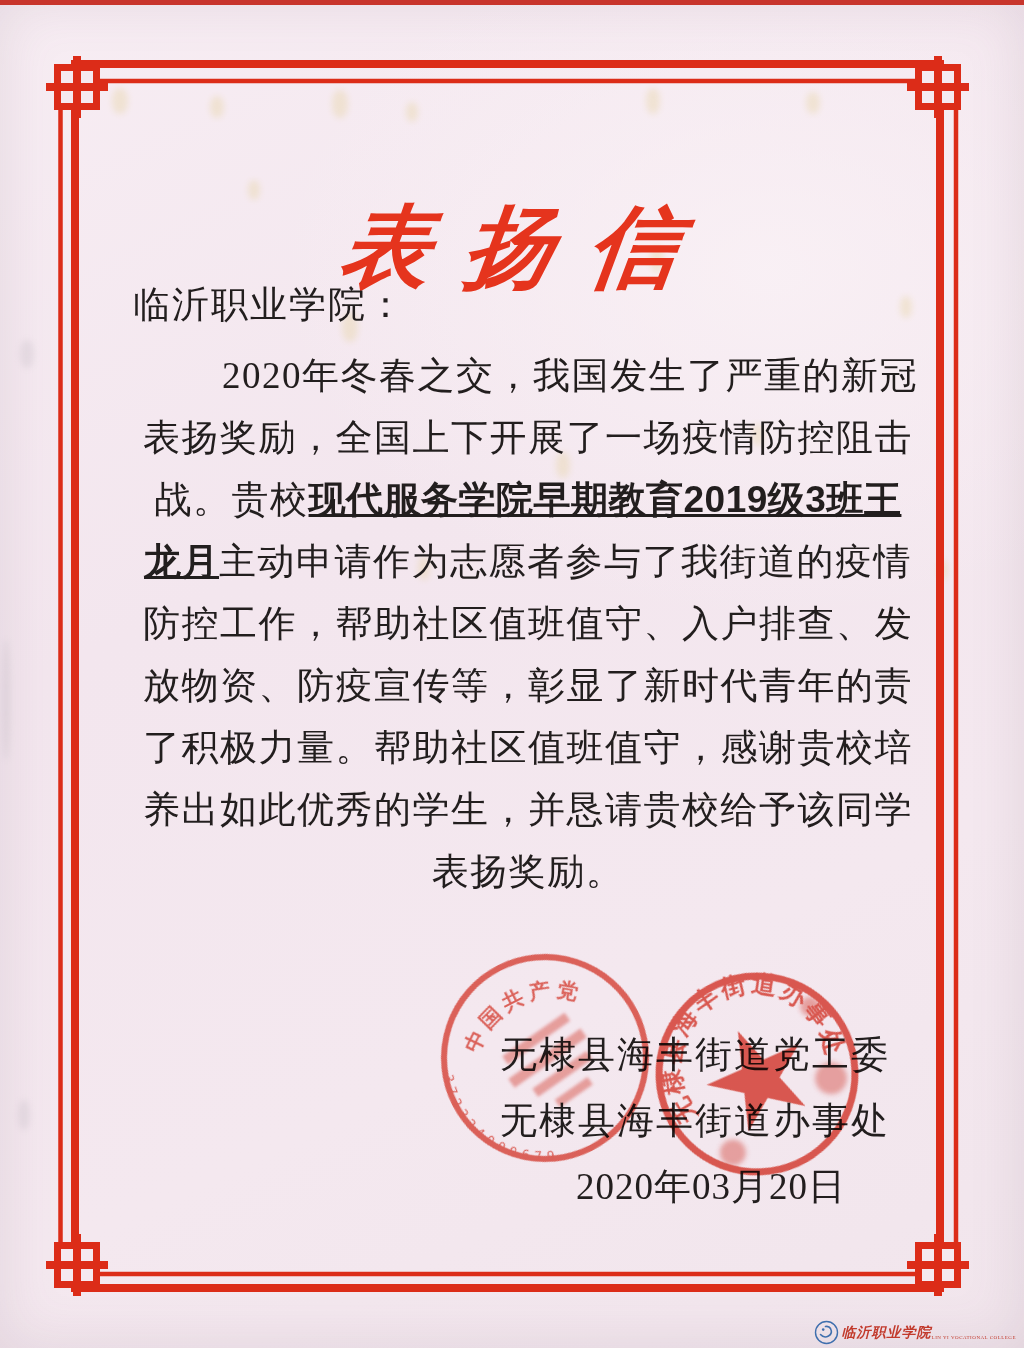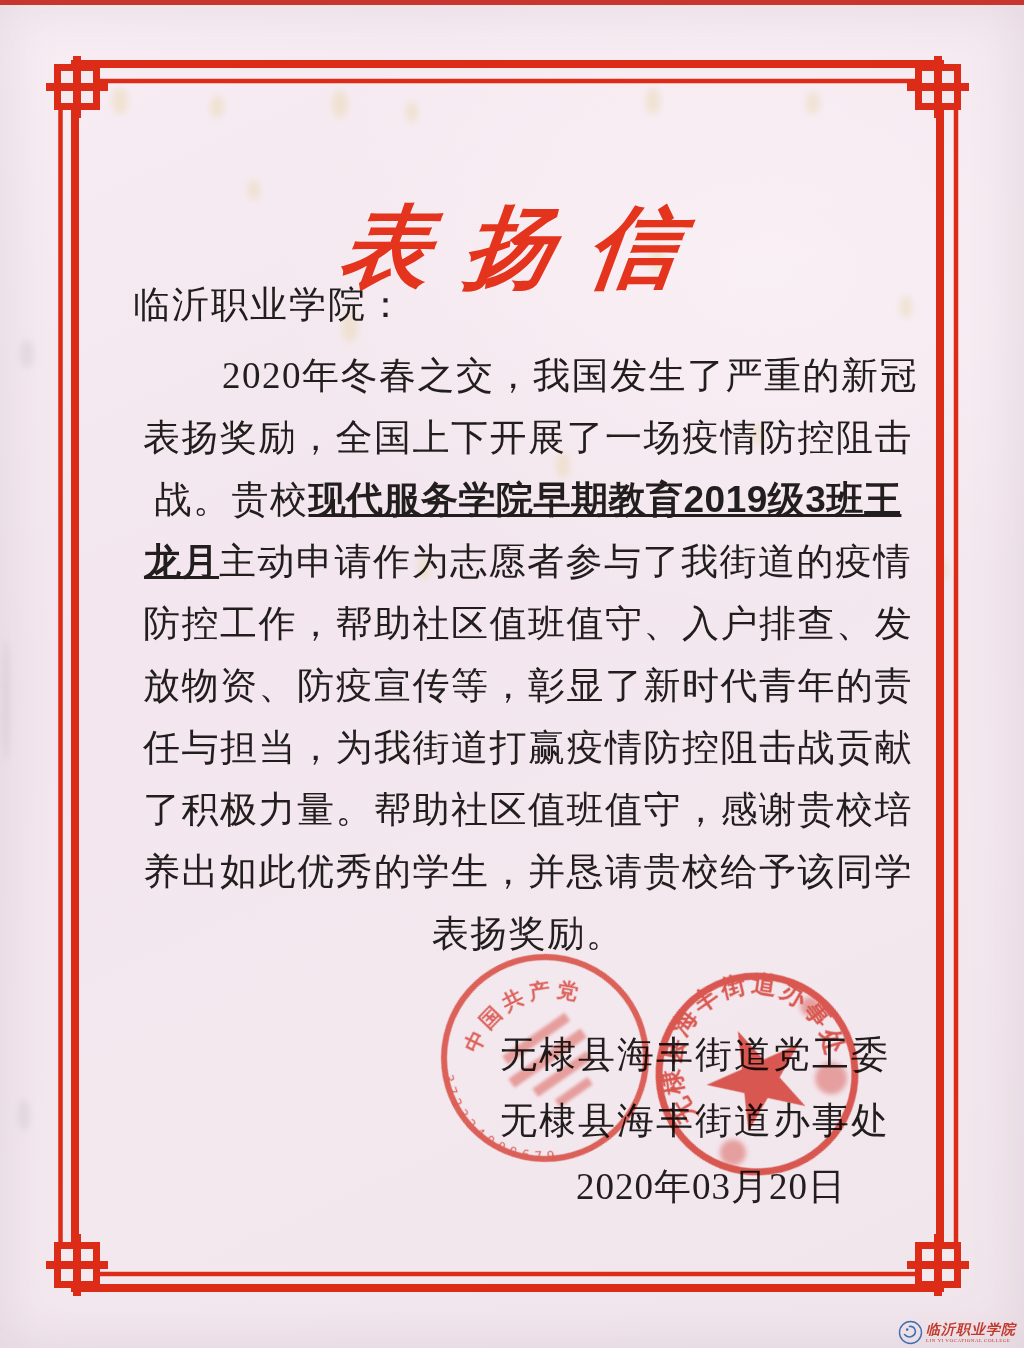--- a/index.html
+++ b/index.html
@@ -50,21 +50,21 @@
   .sig-date{height:66px;line-height:66px;padding-right:44px;letter-spacing:1px;}
 
   .stamp{position:absolute;mix-blend-mode:multiply;opacity:.9;}
   .stamp-left{left:433px;top:946px;width:224px;height:224px;}
   .stamp-right{left:651px;top:968px;width:212px;height:212px;}
 
   .logo{
     position:absolute;right:8px;bottom:3px;
     display:flex;align-items:center;gap:3px;
   }
-  .logo-text{display:flex;flex-direction:column;line-height:1;}
+  .logo-text{display:flex;flex-direction:row;line-height:1;align-items:flex-end;}
   .logo-cn{font-size:14px;font-weight:bold;font-style:italic;letter-spacing:1px;}
   .logo-en{font-size:5px;letter-spacing:.5px;margin-top:1px;white-space:nowrap;}
 </style>
 </head>
 <body>
 
 <div class="page">
 
   <div class="top-strip" style="background:#c8352c;"></div>
 
@@ -116,21 +116,20 @@
 
   <div class="greeting" style="color:#221e1e;">临沂职业学院：</div>
 
   <div class="bodytext" style="color:#221e1e;">
       <div class="bline indent"><span>2020年冬春之交，我国发生了严重的新冠</span></div>
       <div class="bline"><span>表扬奖励，全国上下开展了一场疫情防控阻击</span></div>
       <div class="bline"><span>战。贵校</span><span class="bold">现代服务学院早期教育2019级3班王</span></div>
       <div class="bline"><span class="bold">龙月</span><span>主动申请作为志愿者参与了我街道的疫情</span></div>
       <div class="bline"><span>防控工作，帮助社区值班值守、入户排查、发</span></div>
       <div class="bline"><span>放物资、防疫宣传等，彰显了新时代青年的责</span></div>
-      <div class="bline"><span>任与担当，为我街道打赢疫情防控阻击战贡献</span></div>
       <div class="bline"><span>了积极力量。帮助社区值班值守，感谢贵校培</span></div>
       <div class="bline"><span>养出如此优秀的学生，并恳请贵校给予该同学</span></div>
       <div class="bline"><span>表扬奖励。</span></div>
     </div>
 
   <div class="signature" style="color:#221e1e;">
     <div class="sig-line">无棣县海丰街道党工委</div>
     <div class="sig-line">无棣县海丰街道办事处</div>
     <div class="sig-date">2020年03月20日</div>
   </div>

